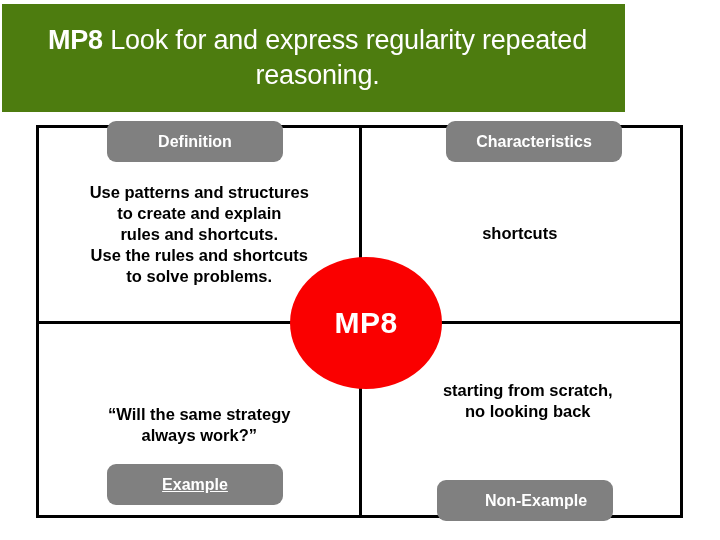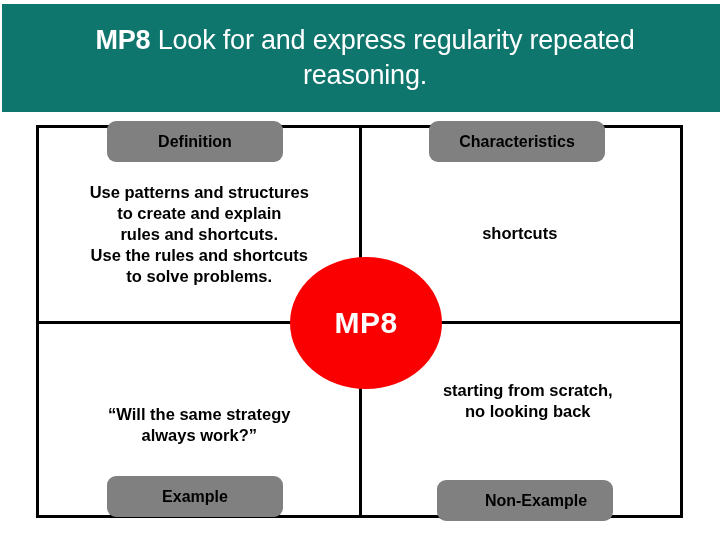--- a/index.html
+++ b/index.html
@@ -14,23 +14,23 @@
     overflow: hidden;
     font-family: "Liberation Sans", sans-serif;
     -webkit-font-smoothing: none;
   }
 
   
   #header-banner {
     position: absolute;
     left: 2px;
     top: 4px;
-    width: 718px;
+    width: 623px;
     height: 108px;
-    background: #0f766e;
+    background: #4d7c0f;
     display: flex;
     align-items: center;
     justify-content: center;
     box-sizing: border-box;
     padding-left: 8px;
   }
   #header-title {
     color: #ffffff;
     font-size: 27px;
     line-height: 35px;
@@ -104,28 +104,28 @@
   
   .gray-label {
     position: absolute;
     width: 176px;
     height: 41px;
     background: #808080;
     border-radius: 9px;
     display: flex;
     align-items: center;
     justify-content: center;
-    color: #000000;
+    color: #ffffff;
     font-size: 16px;
     font-weight: bold;
     box-sizing: border-box;
   }
   #label-definition      { left: 107px; top: 121px; }
-  #label-characteristics { left: 429px; top: 121px; }
-  #label-example         { left: 107px; top: 476px; }
+  #label-characteristics { left: 446px; top: 121px; }
+  #label-example         { left: 107px; top: 464px; text-decoration: underline; }
   #label-non-example     { left: 437px; top: 480px; padding-left: 22px; }
 
   
   #center-node {
     position: absolute;
     left: 290px;
     top: 257px;
     width: 152px;
     height: 132px;
     background: #fa0000;

